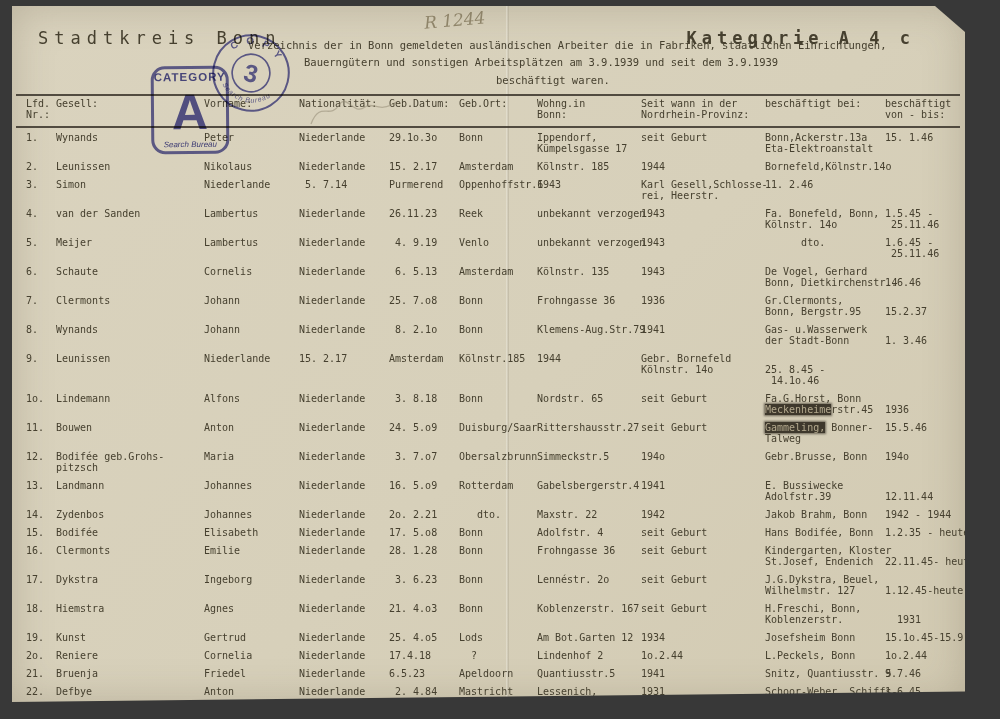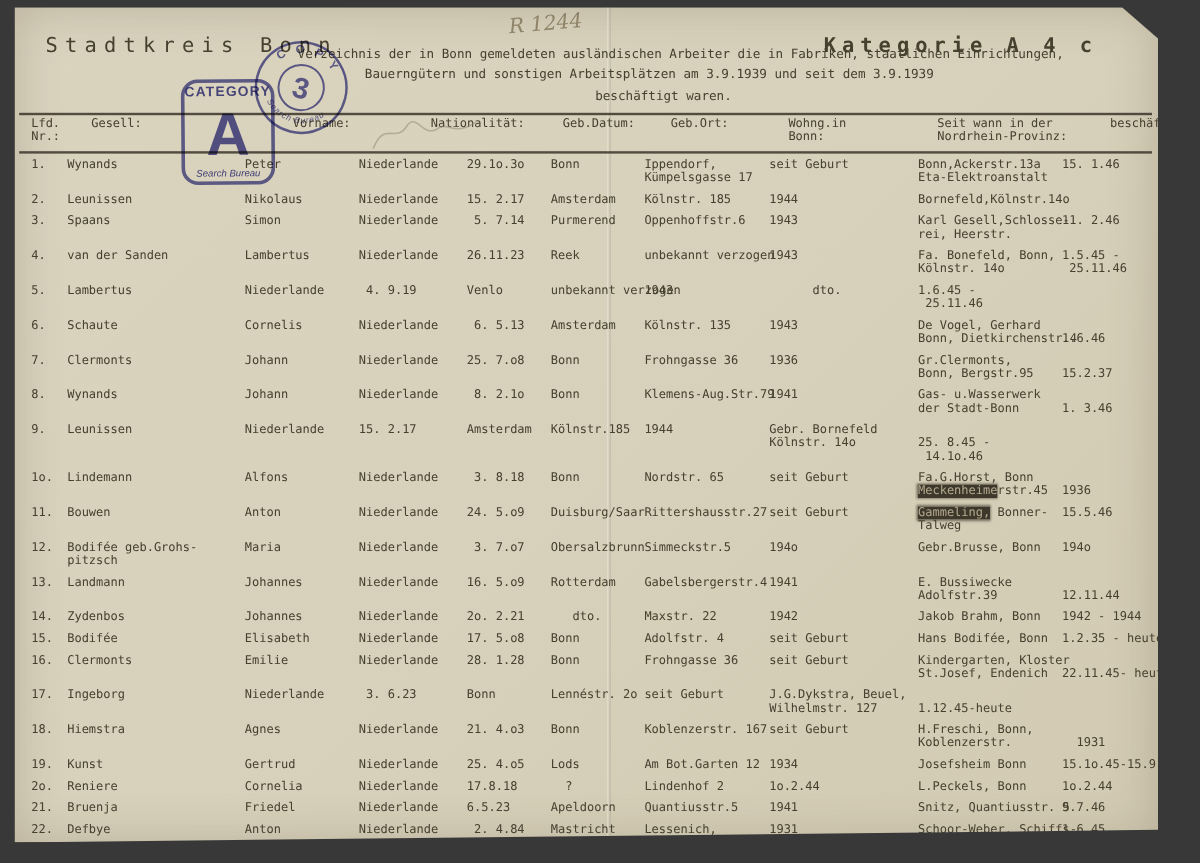--- a/index.html
+++ b/index.html
@@ -27,21 +27,21 @@
   .title2{position:absolute;left:292px;top:50px;font-size:10.5px;white-space:pre;}
   .title3{position:absolute;left:484px;top:68px;font-size:10.5px;white-space:pre;}
   .rule{position:absolute;left:4px;width:944px;height:2px;background:#39342a;opacity:.85;}
   .rule1{top:88px;}
   .rule2{top:120px;}
   .tgrid{
     display:grid;
     grid-template-columns:30px 148px 95px 90px 70px 78px 104px 124px 120px 76px;
     font-size:10px;line-height:11px;
   }
-  .thead{position:absolute;left:14px;top:92px;width:936px;gap:20px;}
+  .thead{position:absolute;left:14px;top:92px;width:936px;}
   .thead .cell{white-space:pre-line;}
   .tbody{position:absolute;left:14px;top:126px;width:936px;}
   .trow{margin-bottom:7px;}
   .cell{white-space:pre;overflow:visible;}
   .dark-ink{
     background:#3e382c;color:#b3a98e;box-shadow:0 0 2px 1px rgba(40,35,25,.6);
   }
   
   .stamp-box{
     position:absolute;left:112px;top:60px;width:78px;height:88px;
@@ -151,21 +151,20 @@
         <div class="cell">Niederlande</div>
         <div class="cell">15. 2.17</div>
         <div class="cell">Amsterdam</div>
         <div class="cell">Kölnstr. 185</div>
         <div class="cell">1944</div>
         <div class="cell">Bornefeld,Kölnstr.14o</div>
         <div class="cell"></div>
       </div>
       <div class="trow tgrid">
         <div class="cell">3.</div>
-        <div class="cell">Spaans</div>
         <div class="cell">Simon</div>
         <div class="cell">Niederlande</div>
         <div class="cell"> 5. 7.14</div>
         <div class="cell">Purmerend</div>
         <div class="cell">Oppenhoffstr.6</div>
         <div class="cell">1943</div>
         <div class="cell">Karl Gesell,Schlosse-
 rei, Heerstr.</div>
         <div class="cell">11. 2.46</div>
       </div>
@@ -178,20 +177,21 @@
         <div class="cell">Reek</div>
         <div class="cell">unbekannt verzogen</div>
         <div class="cell">1943</div>
         <div class="cell">Fa. Bonefeld, Bonn,
 Kölnstr. 14o</div>
         <div class="cell">1.5.45 -
  25.11.46</div>
       </div>
       <div class="trow tgrid">
         <div class="cell">5.</div>
+        <div class="cell">Meijer</div>
         <div class="cell">Lambertus</div>
         <div class="cell">Niederlande</div>
         <div class="cell"> 4. 9.19</div>
         <div class="cell">Venlo</div>
         <div class="cell">unbekannt verzogen</div>
         <div class="cell">1943</div>
         <div class="cell">      dto.</div>
         <div class="cell">1.6.45 -
  25.11.46</div>
       </div>
@@ -338,20 +338,21 @@
         <div class="cell">Bonn</div>
         <div class="cell">Frohngasse 36</div>
         <div class="cell">seit Geburt</div>
         <div class="cell">Kindergarten, Kloster
 St.Josef, Endenich</div>
         <div class="cell">
 22.11.45- heute</div>
       </div>
       <div class="trow tgrid">
         <div class="cell">17.</div>
+        <div class="cell">Dykstra</div>
         <div class="cell">Ingeborg</div>
         <div class="cell">Niederlande</div>
         <div class="cell"> 3. 6.23</div>
         <div class="cell">Bonn</div>
         <div class="cell">Lennéstr. 2o</div>
         <div class="cell">seit Geburt</div>
         <div class="cell">J.G.Dykstra, Beuel,
 Wilhelmstr. 127</div>
         <div class="cell">
 1.12.45-heute</div>
@@ -380,21 +381,21 @@
         <div class="cell">Am Bot.Garten 12</div>
         <div class="cell">1934</div>
         <div class="cell">Josefsheim Bonn</div>
         <div class="cell">15.1o.45-15.9.46</div>
       </div>
       <div class="trow tgrid">
         <div class="cell">2o.</div>
         <div class="cell">Reniere</div>
         <div class="cell">Cornelia</div>
         <div class="cell">Niederlande</div>
-        <div class="cell">17.8.18</div>
+        <div class="cell">17.4.18</div>
         <div class="cell">  ?</div>
         <div class="cell">Lindenhof 2</div>
         <div class="cell">1o.2.44</div>
         <div class="cell">L.Peckels, Bonn</div>
         <div class="cell">1o.2.44</div>
       </div>
       <div class="trow tgrid">
         <div class="cell">21.</div>
         <div class="cell">Bruenja</div>
         <div class="cell">Friedel</div>

